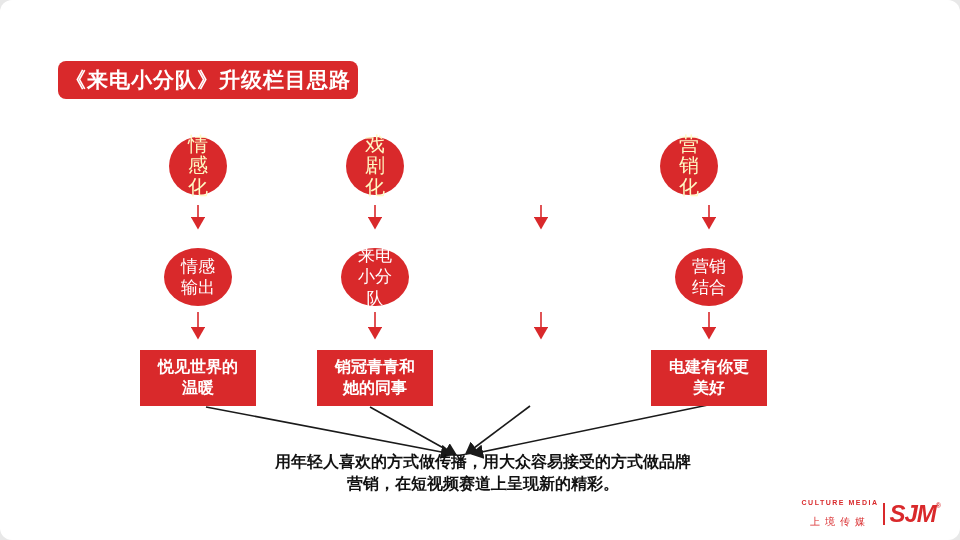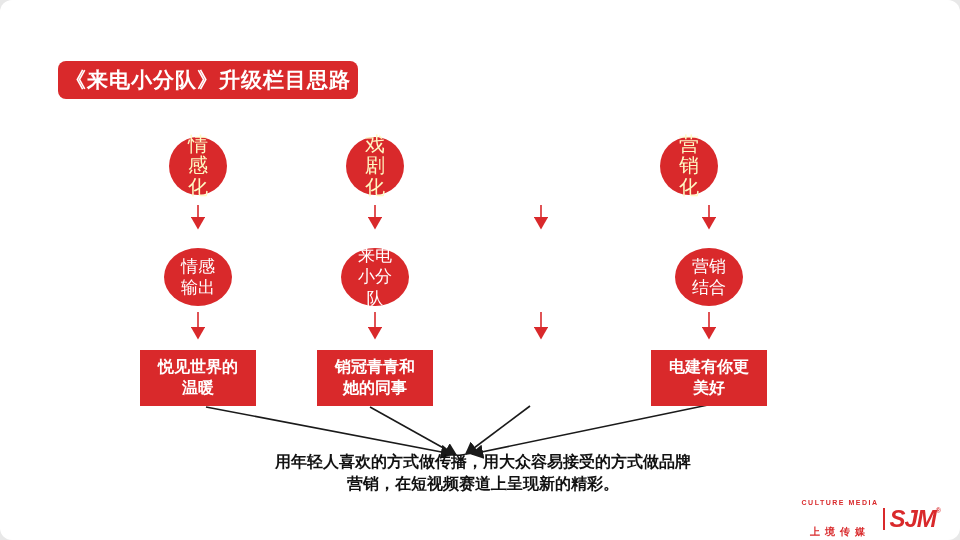--- a/index.html
+++ b/index.html
@@ -56,21 +56,21 @@
     font-size:16px;font-weight:bold;color:#111;line-height:1.35;
     text-align:center;word-break:break-all;
   }
   
   .logo{
     position:absolute;right:20px;top:499px;display:flex;align-items:center;
     color:var(--accent);
   }
   .logo-left{display:flex;flex-direction:column;align-items:center;margin-right:5px;}
   .logo-tagline{font-size:7px;font-weight:bold;letter-spacing:1.5px;white-space:nowrap;}
-  .logo-cn{font-size:10px;font-weight:bold;letter-spacing:5px;margin-top:19px;white-space:nowrap;}
+  .logo-cn{font-size:10px;font-weight:normal;letter-spacing:5px;margin-top:9px;white-space:nowrap;}
   .logo-divider{width:2px;height:22px;background:var(--accent);margin:0 4px 0 0;}
   .logo-abbr{font-size:24px;font-weight:bold;font-style:italic;letter-spacing:-1px;line-height:1;}
   .logo-mark{font-size:7px;vertical-align:top;font-style:normal;}
 </style>
 </head>
 <body>
 
 <div class="slide">
 
   <svg class="arrows" viewBox="0 0 960 540">

